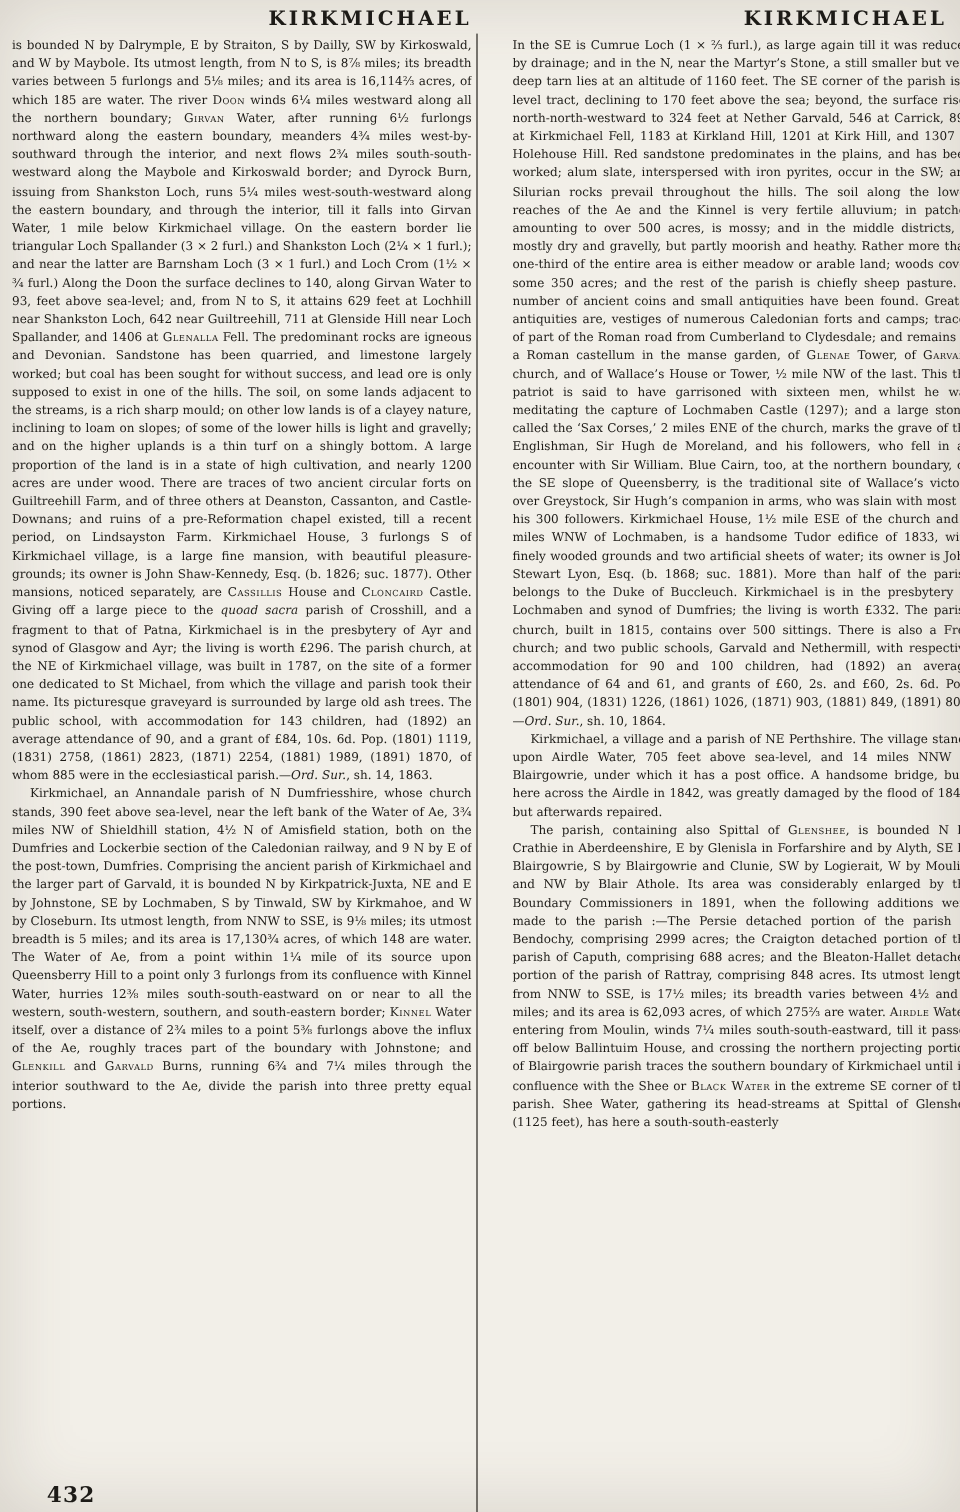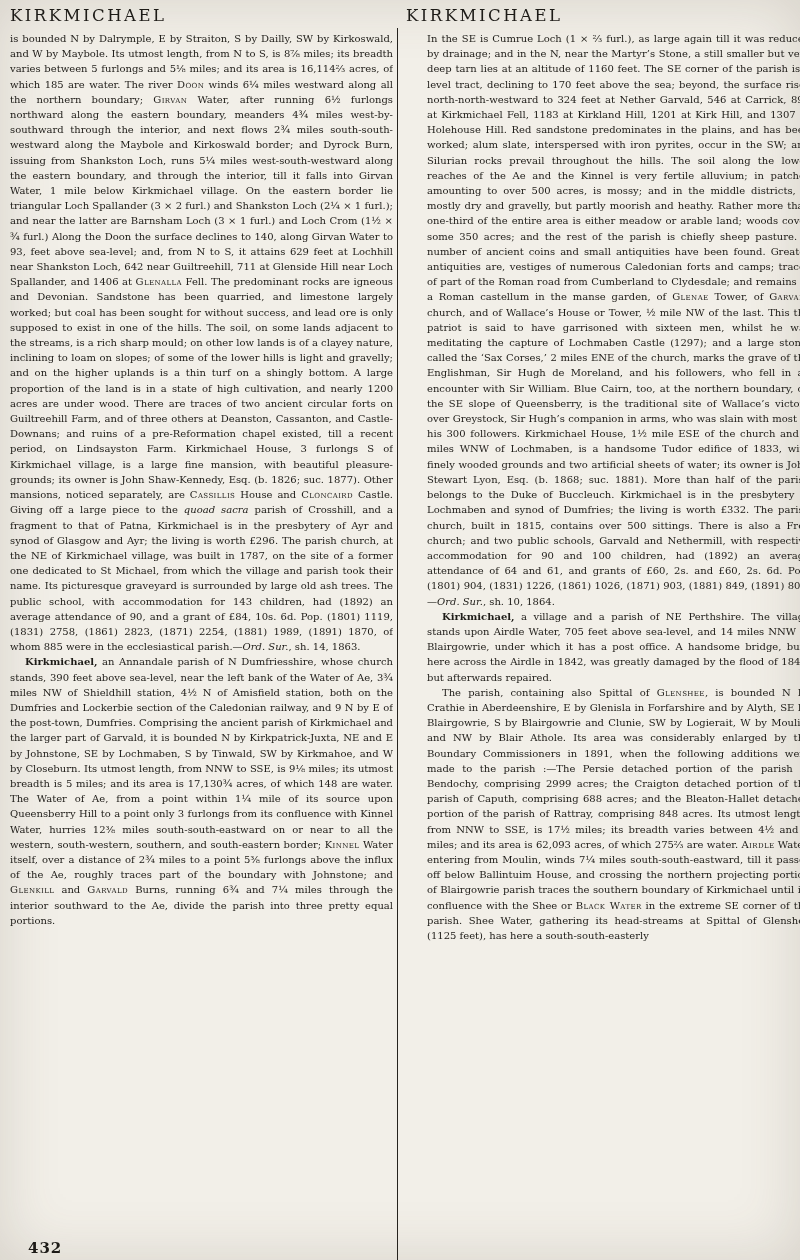--- a/index.html
+++ b/index.html
@@ -8,46 +8,46 @@
     width:800px;height:1260px;
     margin:0 auto;
     background:#f2efe8;
     box-shadow:inset 0 0 60px rgba(90,80,60,0.18);
     overflow:hidden;
     font-family:"DejaVu Serif","Liberation Serif",serif;
     color:#1d1b17;
   }
   .col-header{
     position:absolute;top:6px;height:22px;
-    text-align:left;font-weight:normal;
+    text-align:right;font-weight:bold;
     font-size:16.5px;letter-spacing:2.5px;
   }
   .col-header.left{left:10px;width:383px;}
   .col-header.right{left:406px;width:383px;}
   .column{
     position:absolute;top:31px;height:1222px;
     width:383px;overflow:hidden;
     font-size:10px;line-height:15.2px;
     text-align:justify;
   }
   .column.left{left:10px;}
   .column.right{left:427px;}
   .divider{
     position:absolute;left:397px;top:28px;bottom:0;
     width:1px;background:#26231e;
   }
   .para{margin:0;padding:0;}
   .para.indent{text-indent:15px;}
   .run-plain{}
-  .run-bold{font-weight:bold;}
+  .run-bold{font-weight:normal;}
   .run-italic{font-style:italic;}
   .run-smallcaps{font-variant:small-caps;letter-spacing:0.4px;}
   .page-number{
-    position:absolute;left:28px;bottom:3px;
-    font-weight:bold;font-size:15px;letter-spacing:1px;margin-top:37px;
+    position:absolute;left:39px;bottom:3px;
+    font-weight:bold;font-size:18px;letter-spacing:1px;margin-top:37px;
   }
 </style>
 </head>
 <body>
 
 <div class="page">
   <div class="col-header left">KIRKMICHAEL</div>
   <div class="col-header right">KIRKMICHAEL</div>
 
   <div class="divider"></div>

